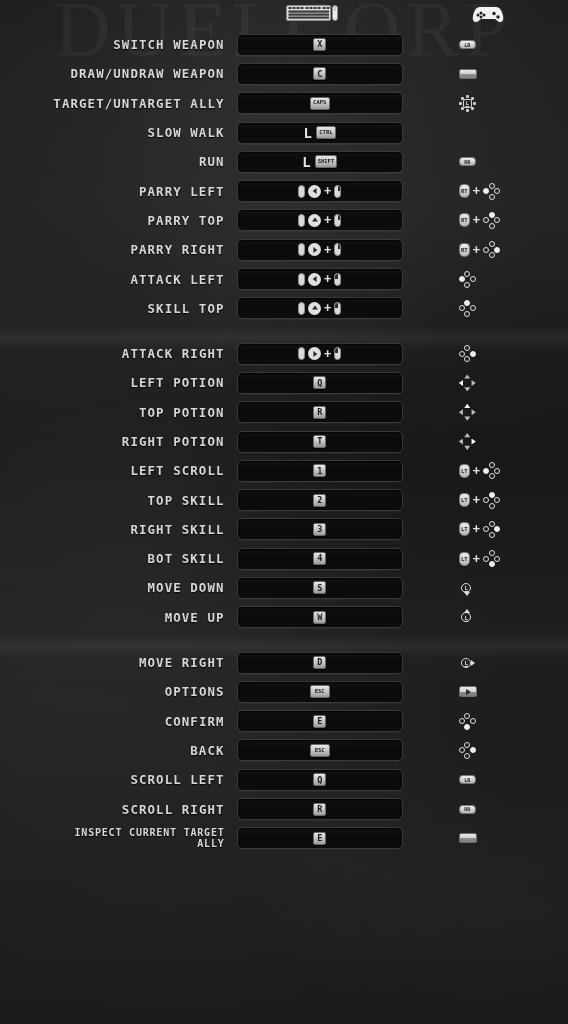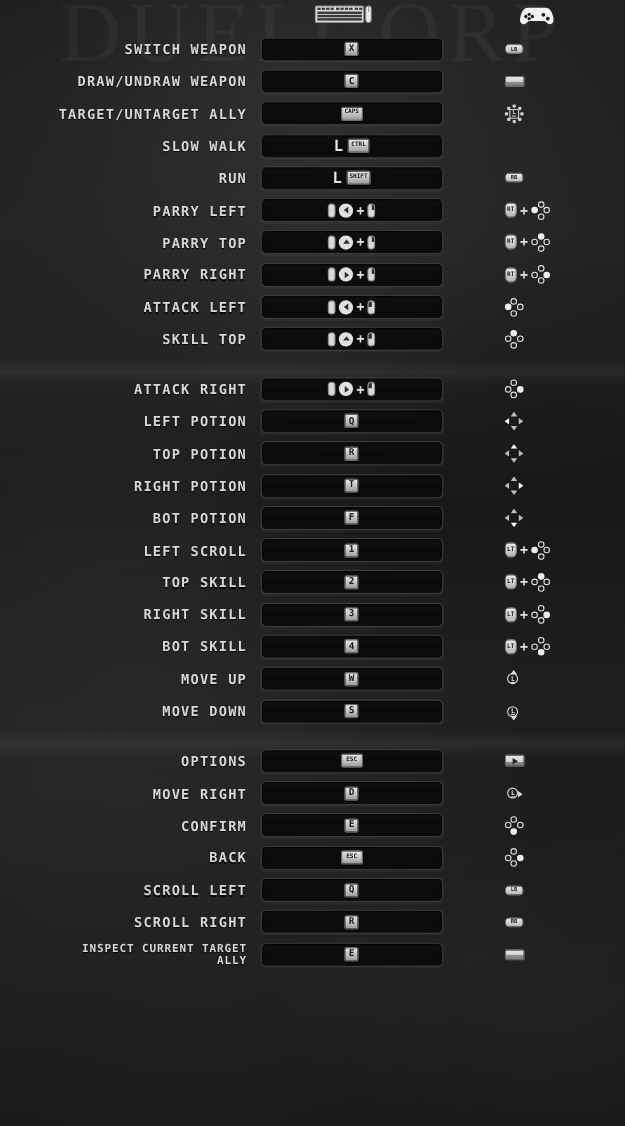--- a/index.html
+++ b/index.html
@@ -423,35 +423,20 @@
         <div class="gp">
           <span class="dpad">
     <s class="t "></s>
             <s class="l "></s>
             <s class="r on"></s>
             <s class="b "></s>
           </span>
         </div>
       </div>
       <div class="row">
-        <div class="label ">BOT POTION</div>
-        <div class="bar">
-          <span class="keycap">F</span>
-        </div>
-        <div class="pad"></div>
-        <div class="gp">
-          <span class="dpad">
-    <s class="t "></s>
-            <s class="l "></s>
-            <s class="r "></s>
-            <s class="b on"></s>
-          </span>
-        </div>
-      </div>
-      <div class="row">
         <div class="label ">LEFT SCROLL</div>
         <div class="bar">
           <span class="keycap">1</span>
         </div>
         <div class="pad"></div>
         <div class="gp">
           <span class="combo">
       <span class="trigger">LT</span>
       <span class="plus">+</span>
       <span class="diamond">
@@ -514,72 +499,72 @@
       <span class="diamond">
     <b class="t "></b>
               <b class="l "></b>
     <b class="r "></b>
               <b class="b on"></b>
             </span>
           </span>
         </div>
       </div>
       <div class="row">
+        <div class="label ">MOVE DOWN</div>
+        <div class="bar">
+          <span class="keycap">S</span>
+        </div>
+        <div class="pad"></div>
+        <div class="gp">
+          <span class="stick">
+            <u>L</u>
+            <em class="ad"></em>
+          </span>
+        </div>
+      </div>
+      <div class="row">
         <div class="label ">MOVE UP</div>
         <div class="bar">
           <span class="keycap">W</span>
         </div>
         <div class="pad"></div>
         <div class="gp">
           <span class="stick">
             <u>L</u>
             <em class="au"></em>
           </span>
         </div>
       </div>
-      <div class="row">
-        <div class="label ">MOVE DOWN</div>
-        <div class="bar">
-          <span class="keycap">S</span>
-        </div>
-        <div class="pad"></div>
-        <div class="gp">
-          <span class="stick">
-            <u>L</u>
-            <em class="ad"></em>
-          </span>
-        </div>
-      </div>
     </div>
     <div style="position: relative; margin-top: 16px;">
       <div class="band" style="top: -13px;"></div>
       <div class="row">
-        <div class="label ">OPTIONS</div>
-        <div class="bar">
-          <span class="keycap wide">ESC</span>
-        </div>
-        <div class="pad"></div>
-        <div class="gp">
-          <span class="startbtn"></span>
-        </div>
-      </div>
-      <div class="row">
         <div class="label ">MOVE RIGHT</div>
         <div class="bar">
           <span class="keycap">D</span>
         </div>
         <div class="pad"></div>
         <div class="gp">
           <span class="stick">
             <u>L</u>
             <em class="ar"></em>
           </span>
         </div>
       </div>
       <div class="row">
+        <div class="label ">OPTIONS</div>
+        <div class="bar">
+          <span class="keycap wide">ESC</span>
+        </div>
+        <div class="pad"></div>
+        <div class="gp">
+          <span class="startbtn"></span>
+        </div>
+      </div>
+      <div class="row">
         <div class="label ">CONFIRM</div>
         <div class="bar">
           <span class="keycap">E</span>
         </div>
         <div class="pad"></div>
         <div class="gp">
           <span class="diamond">
     <b class="t "></b>
             <b class="l "></b>
     <b class="r "></b>

